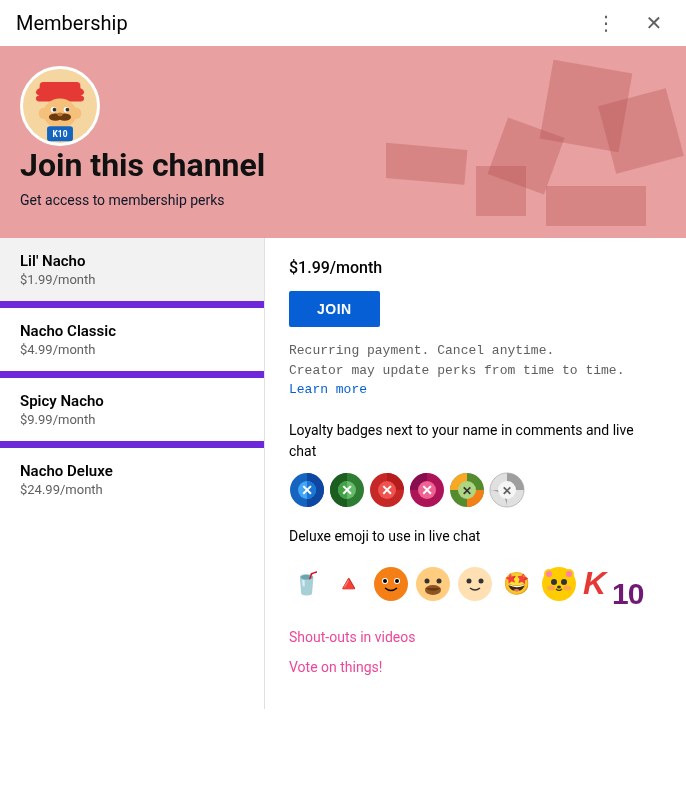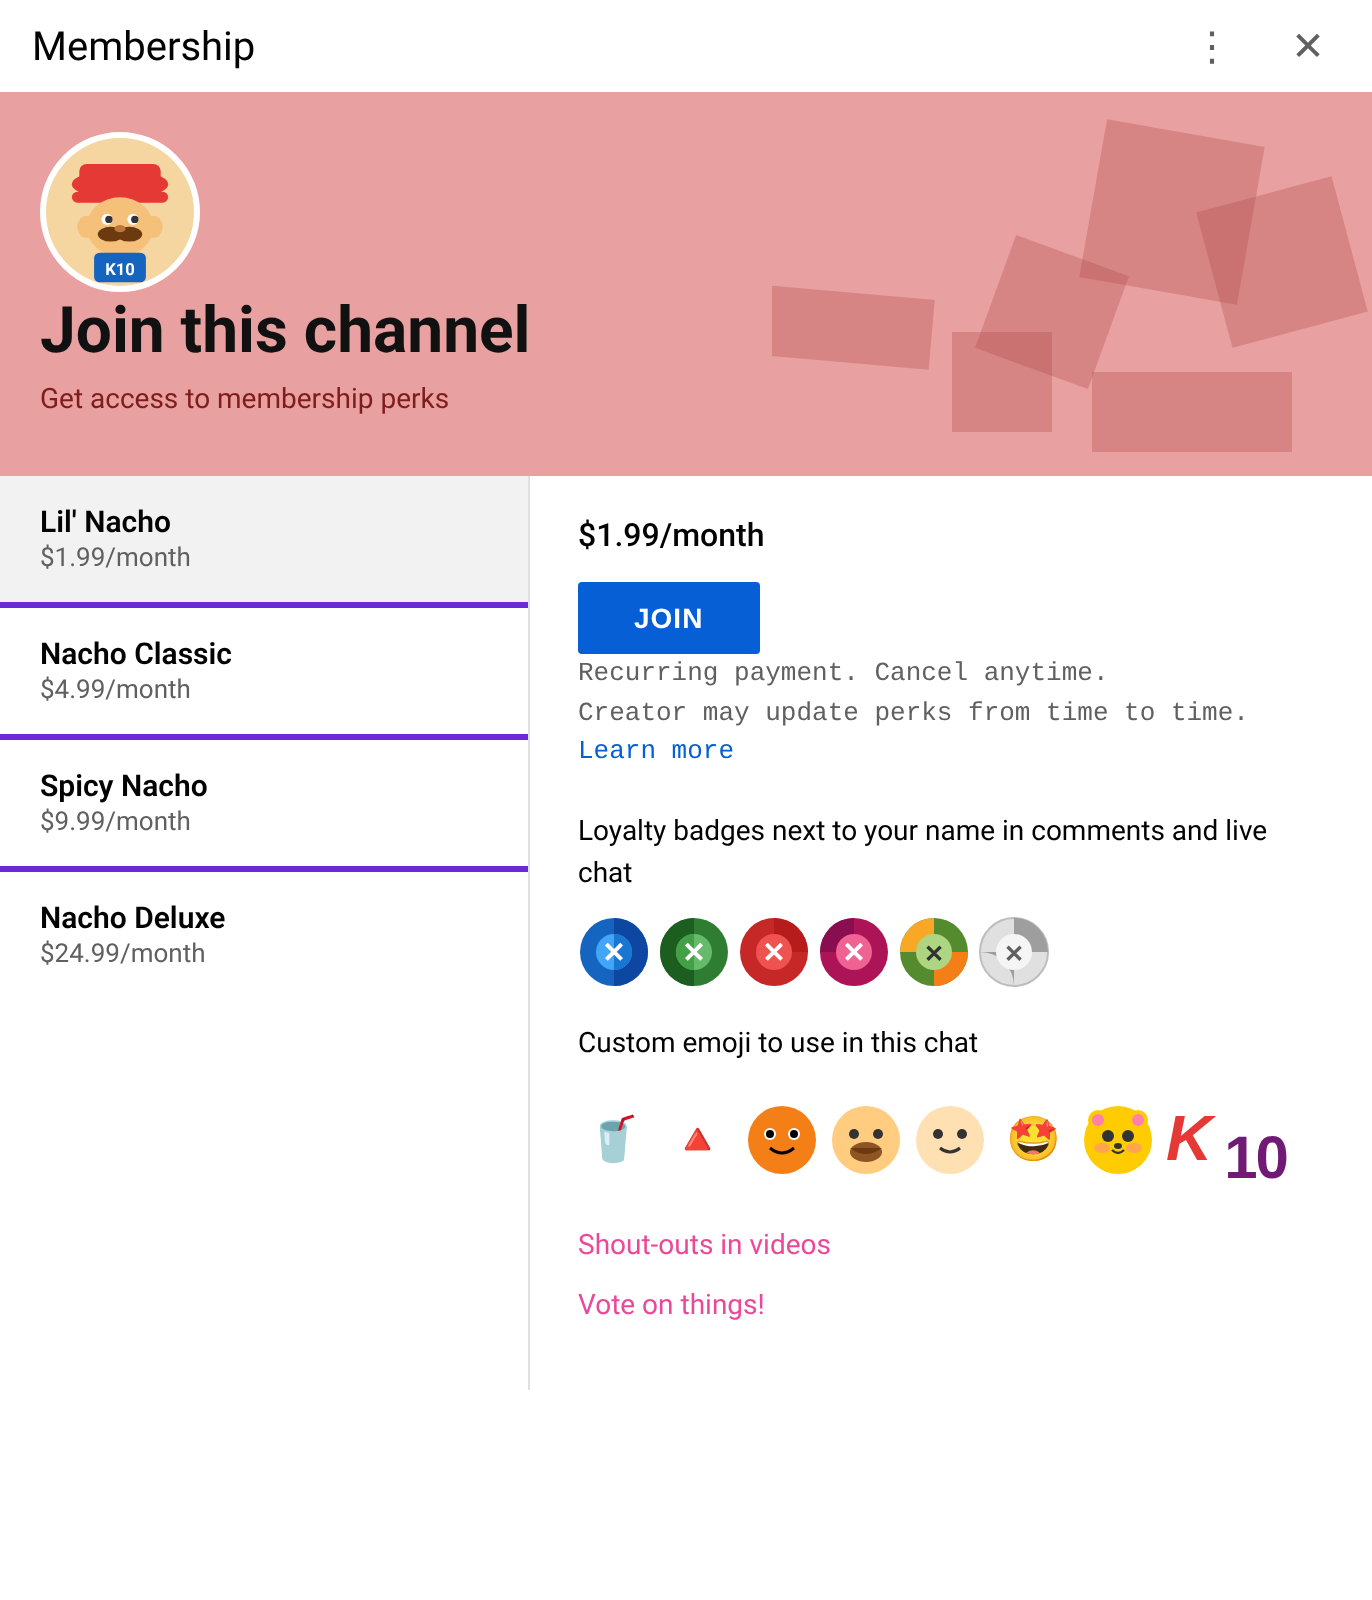--- a/index.html
+++ b/index.html
@@ -92,21 +92,21 @@
     .hero-join-title {
       font-size: 32px;
       font-weight: 700;
       color: #111;
       margin-bottom: 8px;
       position: relative;
       z-index: 1;
     }
     .hero-subtitle {
       font-size: 14px;
-      color: #7f1d1d;
+      color: #0f172a;
       position: relative;
       z-index: 1;
     }
 
     
     .main-content {
       display: flex;
       flex-direction: row;
       background: #fff;
     }
@@ -114,21 +114,21 @@
     
     .tiers-sidebar {
       width: 265px;
       min-width: 265px;
       padding: 0;
       border-right: 1px solid #e0e0e0;
     }
     .tier-item {
       padding: 14px 20px;
       cursor: pointer;
-      border-bottom: 3px solid #6d28d9;
+      border-bottom: 7px solid #6d28d9;
     }
     .tier-item:last-child {
       border-bottom: none;
     }
     .tier-item.active {
       background: #f2f2f2;
     }
     .tier-name {
       font-size: 15px;
       font-weight: 600;
@@ -154,20 +154,21 @@
     .join-btn {
       background-color: #065fd4;
       color: #fff;
       border: none;
       border-radius: 2px;
       padding: 10px 28px;
       font-size: 14px;
       font-weight: 600;
       letter-spacing: 0.5px;
       cursor: pointer;
+      margin-bottom: 14px;
       text-transform: uppercase;
     }
     .payment-note {
       font-size: 13px;
       color: #606060;
       line-height: 1.5;
       margin-bottom: 20px;
       font-family: Liberation Mono, monospace;
     }
     .learn-more-link {
@@ -363,21 +364,21 @@
           <path d="M18 1 A17 17 0 0 1 35 18 L18 18 Z" fill="#9e9e9e"></path>
           <path d="M18 35 A17 17 0 0 0 1 18 L18 18 Z" fill="#9e9e9e"></path>
           <circle cx="18" cy="18" r="9" fill="#f5f5f5"></circle>
           <text x="18" y="23" text-anchor="middle" font-size="12" font-weight="bold" fill="#616161">✕</text>
         </svg>
       </div>
     </div>
 
     
     <div class="perks-section">
-      <div class="perks-label">Custom emoji to use in this chat</div>
+      <div class="perks-label">Deluxe emoji to use in live chat</div>
       <div class="emoji-row">
 
         <div class="emoji-item">🥤</div>
 
         <div class="emoji-item">🔺</div>
 
         <div class="emoji-item">
           <svg width="36" height="36" viewBox="0 0 36 36">
             <circle cx="18" cy="18" r="17" fill="#f57f17"></circle>
             <circle cx="12" cy="15" r="3" fill="#fff"></circle>

